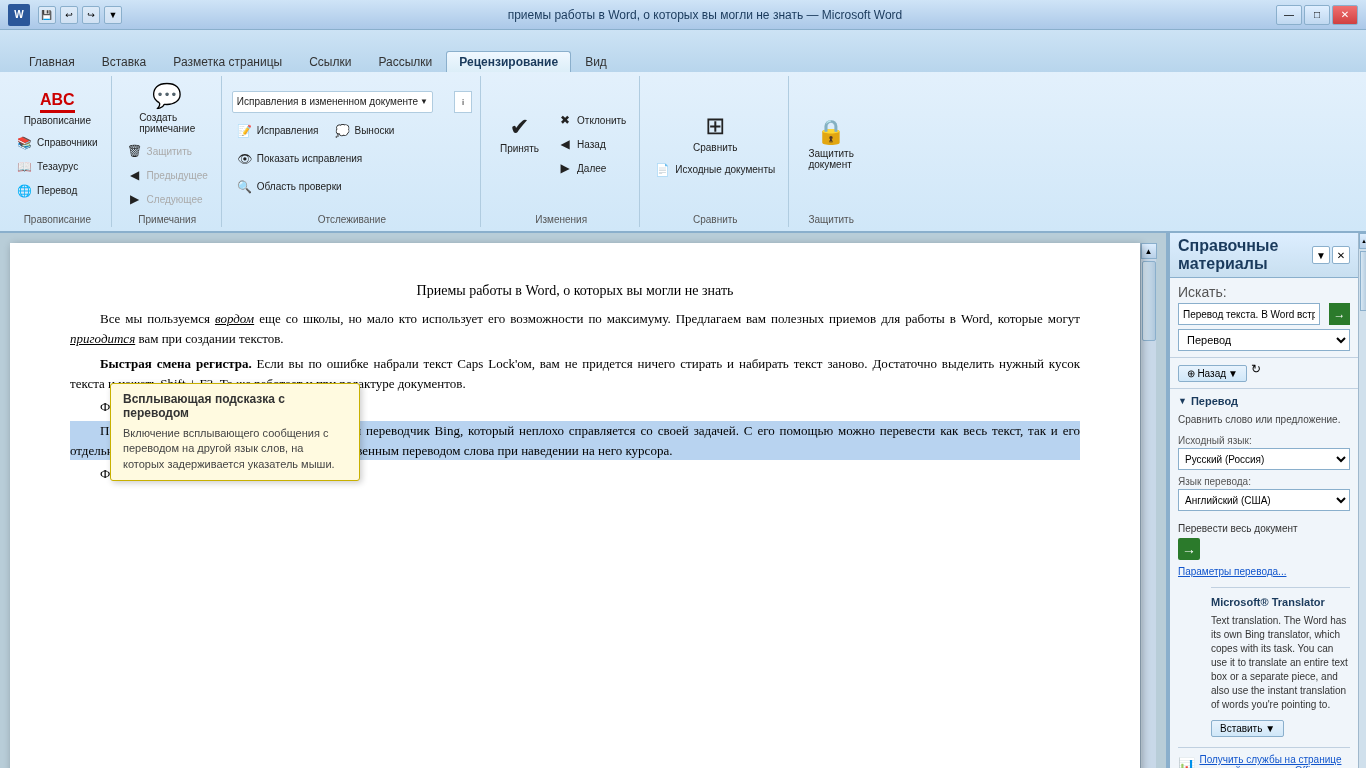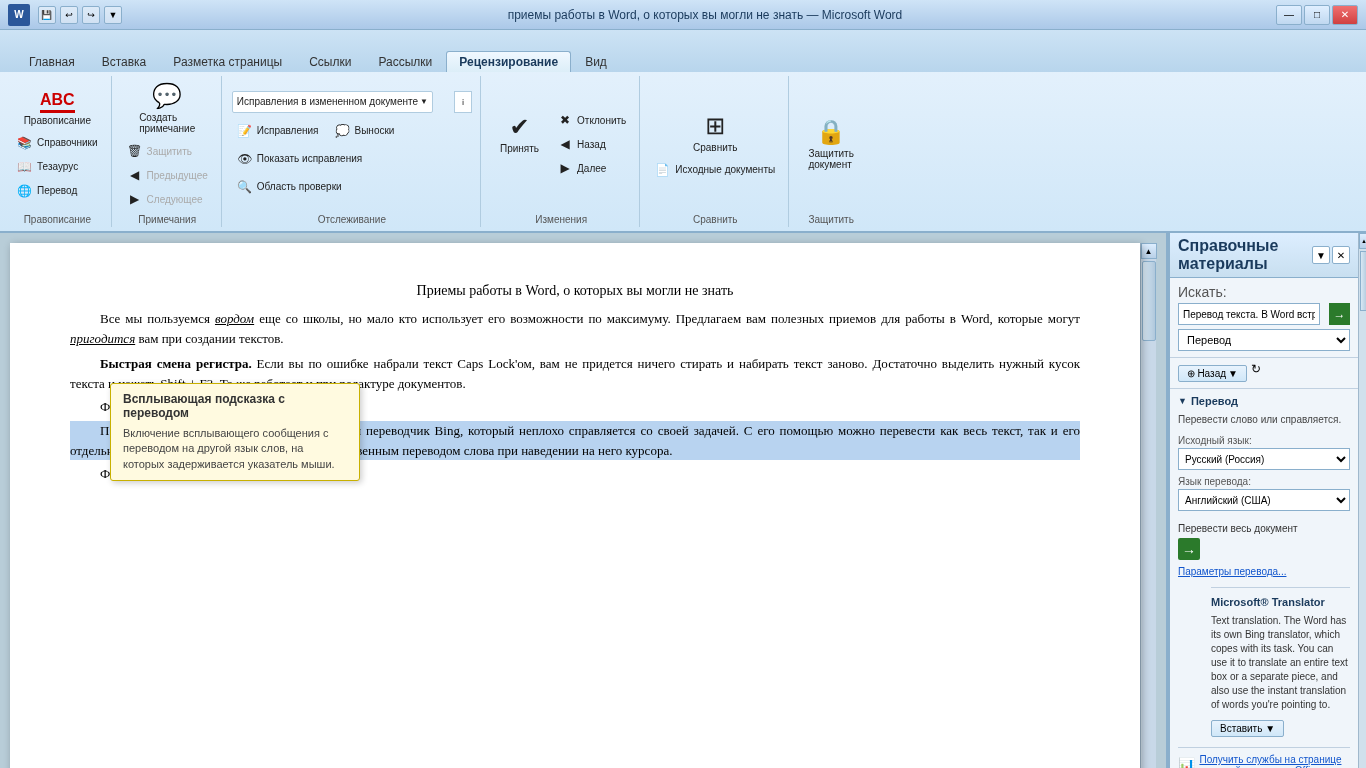--- a/index.html
+++ b/index.html
@@ -561,21 +561,21 @@
         </div>
         <div class="panel-btn" style="width:22px;height:22px;">↻</div>
       </div>
 
       <div id="translation-section">
         <div class="section-header">
           <span class="section-toggle">▼</span>
           <span>Перевод</span>
         </div>
 
-        <p class="section-desc">Перевести слово или справляется.</p>
+        <p class="section-desc">Сравнить слово или предложение.</p>
 
         <div class="field-label">Исходный язык:</div>
         <select class="lang-select">
           <option>Русский (Россия)</option>
         </select>
 
         <div class="field-label">Язык перевода:</div>
         <select class="lang-select">
           <option>Английский (США)</option>
         </select>

